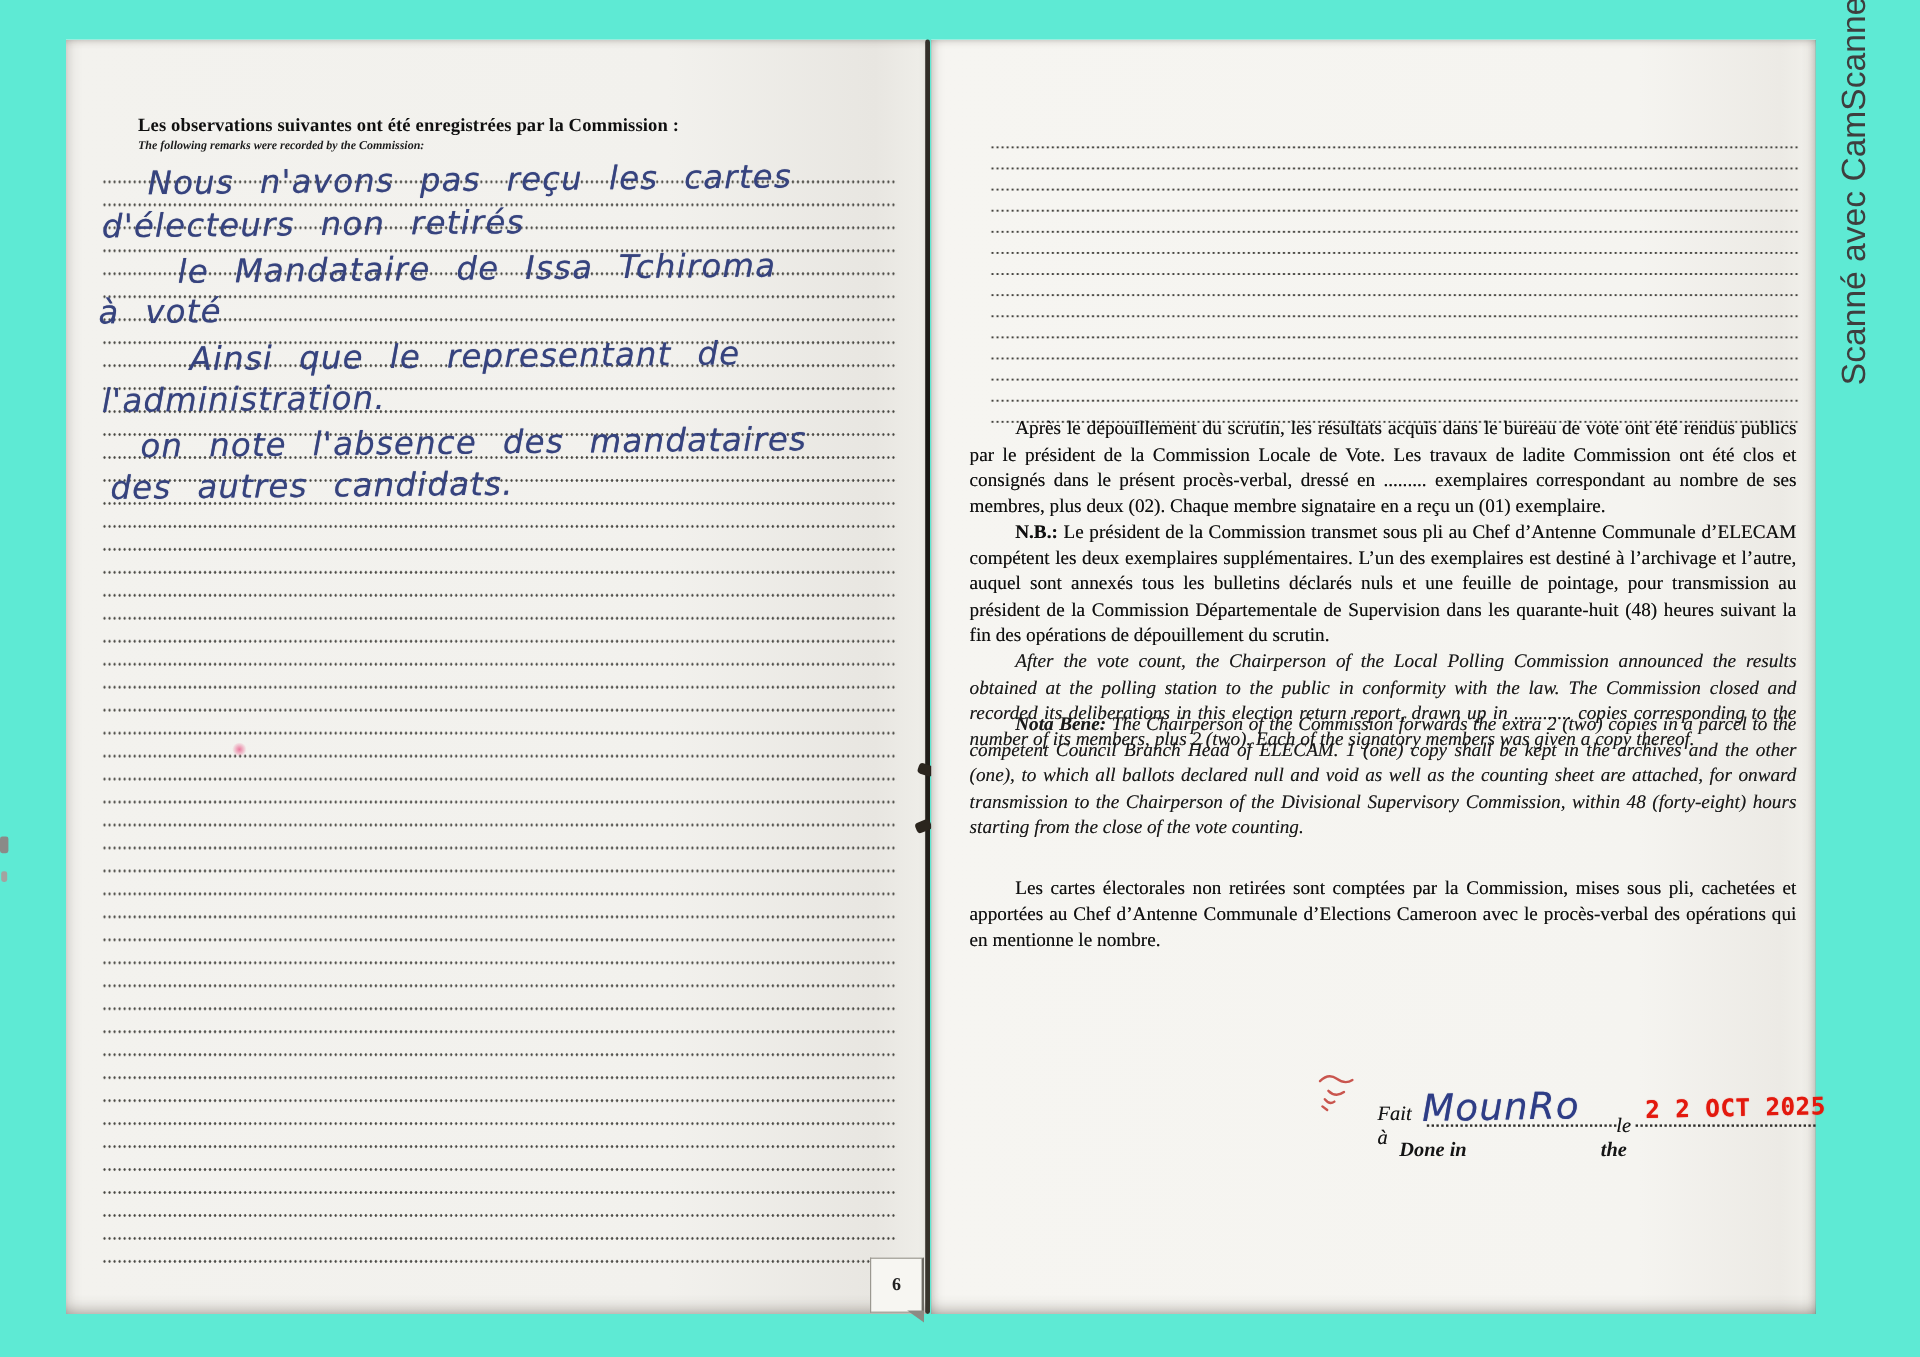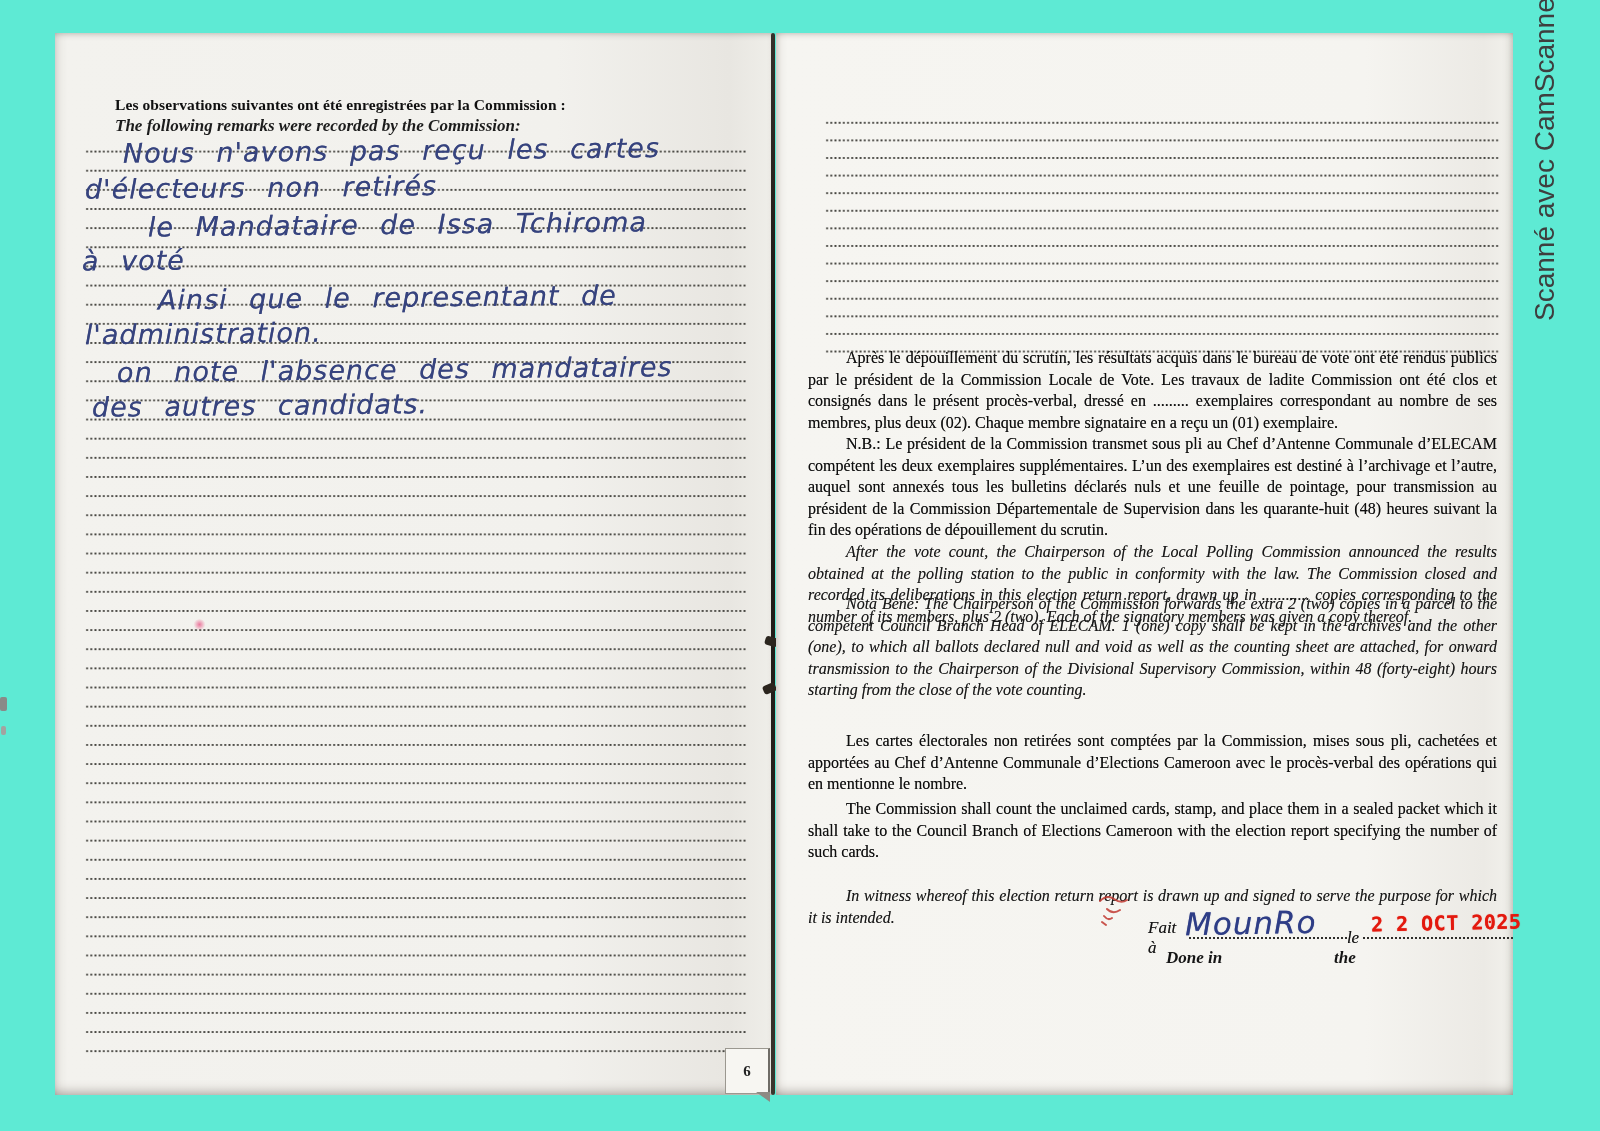--- a/index.html
+++ b/index.html
@@ -25,36 +25,36 @@
 
   
   .ruled{position:absolute;
     background-image:radial-gradient(circle,#45443f 0.8px,rgba(0,0,0,0) 1.25px);
     background-size:4.2px 19.15px;background-position:0 1px;}
   .ruled-left{left:30px;top:108px;width:662px;height:917px;}
   .ruled-right{left:49px;top:80px;width:674px;height:247px;background-size:4.2px 17.6px;}
 
   
   .obs-header{position:absolute;left:60px;top:63px;font-size:15.5px;font-weight:bold;color:#101010;letter-spacing:.1px;}
-  .obs-header-en{position:absolute;left:60px;top:83px;font-size:17px;font-style:italic;font-weight:600;color:#1c1c1c;}
+  .obs-header-en{position:absolute;left:60px;top:83px;font-size:10px;font-style:italic;font-weight:600;color:#1c1c1c;}
   .hand{position:absolute;font-family:"DejaVu Sans",sans-serif;font-style:italic;
         color:#36437e;font-size:27px;letter-spacing:1px;word-spacing:12px;
         transform:rotate(-.6deg);white-space:nowrap;text-shadow:0 0 .6px rgba(54,67,126,.7);}
 
   .pagenum-box{position:absolute;left:670px;top:1015px;width:42px;height:44px;background:#f7f6f2;
         border:1px solid #9b9890;border-right:2px solid #6f6c66;
         font-size:15px;font-weight:bold;color:#222;display:flex;align-items:center;justify-content:center;}
   .pagenum-box:after{content:"";position:absolute;right:-2px;bottom:-9px;width:0;height:0;
         border-left:14px solid transparent;border-top:10px solid #8d8a83;}
 
   
   .par{position:absolute;left:32px;width:689px;font-size:16px;line-height:21.6px;
        text-align:justify;text-indent:38px;color:#0f0f0f;text-shadow:0 0 .5px rgba(10,10,10,.6);}
   .par.it{font-style:italic;text-shadow:0 0 .35px rgba(20,20,20,.5);color:#191919;}
-  .lead{font-weight:normal;margin-top:12px;}
+  .lead{font-weight:bold;margin-top:12px;}
 
   .sig-row{position:absolute;left:372px;top:885px;display:flex;align-items:center;
            font-size:17px;font-style:italic;text-shadow:0 0 .4px rgba(10,10,10,.5);}
   .leader{display:inline-block;border-bottom:2.2px dotted #2e2d2a;position:relative;text-decoration:underline;}
   .leader-place{width:158px;}
   .leader-date{width:150px;margin-left:4px;}
   .hand-place{position:absolute;left:-4px;bottom:-4px;font-family:"DejaVu Sans",sans-serif;
         font-style:italic;font-size:31px;color:#2e3d86;letter-spacing:1px;white-space:nowrap;
         transform:rotate(-1deg);text-shadow:0 0 .7px rgba(46,61,134,.75);}
   .stamp-date{position:absolute;left:8px;bottom:2px;font-family:"DejaVu Sans Mono",monospace;
@@ -113,24 +113,22 @@
     </div>
 
     <div class="par it" style="top:508px;">After the vote count, the Chairperson of the Local Polling Commission announced the results obtained at the polling station to the public in conformity with the law. The Commission closed and recorded its deliberations in this election return report, drawn up in ............ copies corresponding to the number of its members, plus 2 (two). Each of the signatory members was given a copy thereof.</div>
 
     <div class="par it" style="top:560px;">
       <span class="lead">Nota Bene:</span><span> The Chairperson of the Commission forwards the extra 2 (two) copies in a parcel to the competent Council Branch Head of ELECAM. 1 (one) copy shall be kept in the archives and the other (one), to which all ballots declared null and void as well as the counting sheet are attached, for onward transmission to the Chairperson of the Divisional Supervisory Commission, within 48 (forty-eight) hours starting from the close of the vote counting.</span>
     </div>
 
     <div class="par" style="top:697px;">Les cartes électorales non retirées sont comptées par la Commission, mises sous pli, cachetées et apportées au Chef d’Antenne Communale d’Elections Cameroon avec le procès-verbal des opérations qui en mentionne le nombre.</div>
 
-    <div class="par" style="top:765px;">The Commission shall count the unclaimed cards, stamp, and place them in a sealed packet which it shall take to the Council Branch of Elections Cameroon with the election report specifying the number of such cards.</div>
 
 
-    <div class="par it" style="top:852px;">In witness whereof this election return report is drawn up and signed to serve the purpose for which it is intended.</div>
 
     <svg class="red-scribble" width="48" height="36" viewBox="0 0 48 36">
       <path d="M6 8 q7 -7 14 -2 t13 1 M13 16 q6 6 13 1 M10 23 q4 5 8 2 M8 29 l4 3" stroke="#c23a32" stroke-width="2" fill="none" stroke-linecap="round"></path>
     </svg>
 
     <div class="sig-row">
       <span>Fait à</span>
       <span class="leader leader-place">
         <span class="hand-place">MounRo</span>
       </span>

